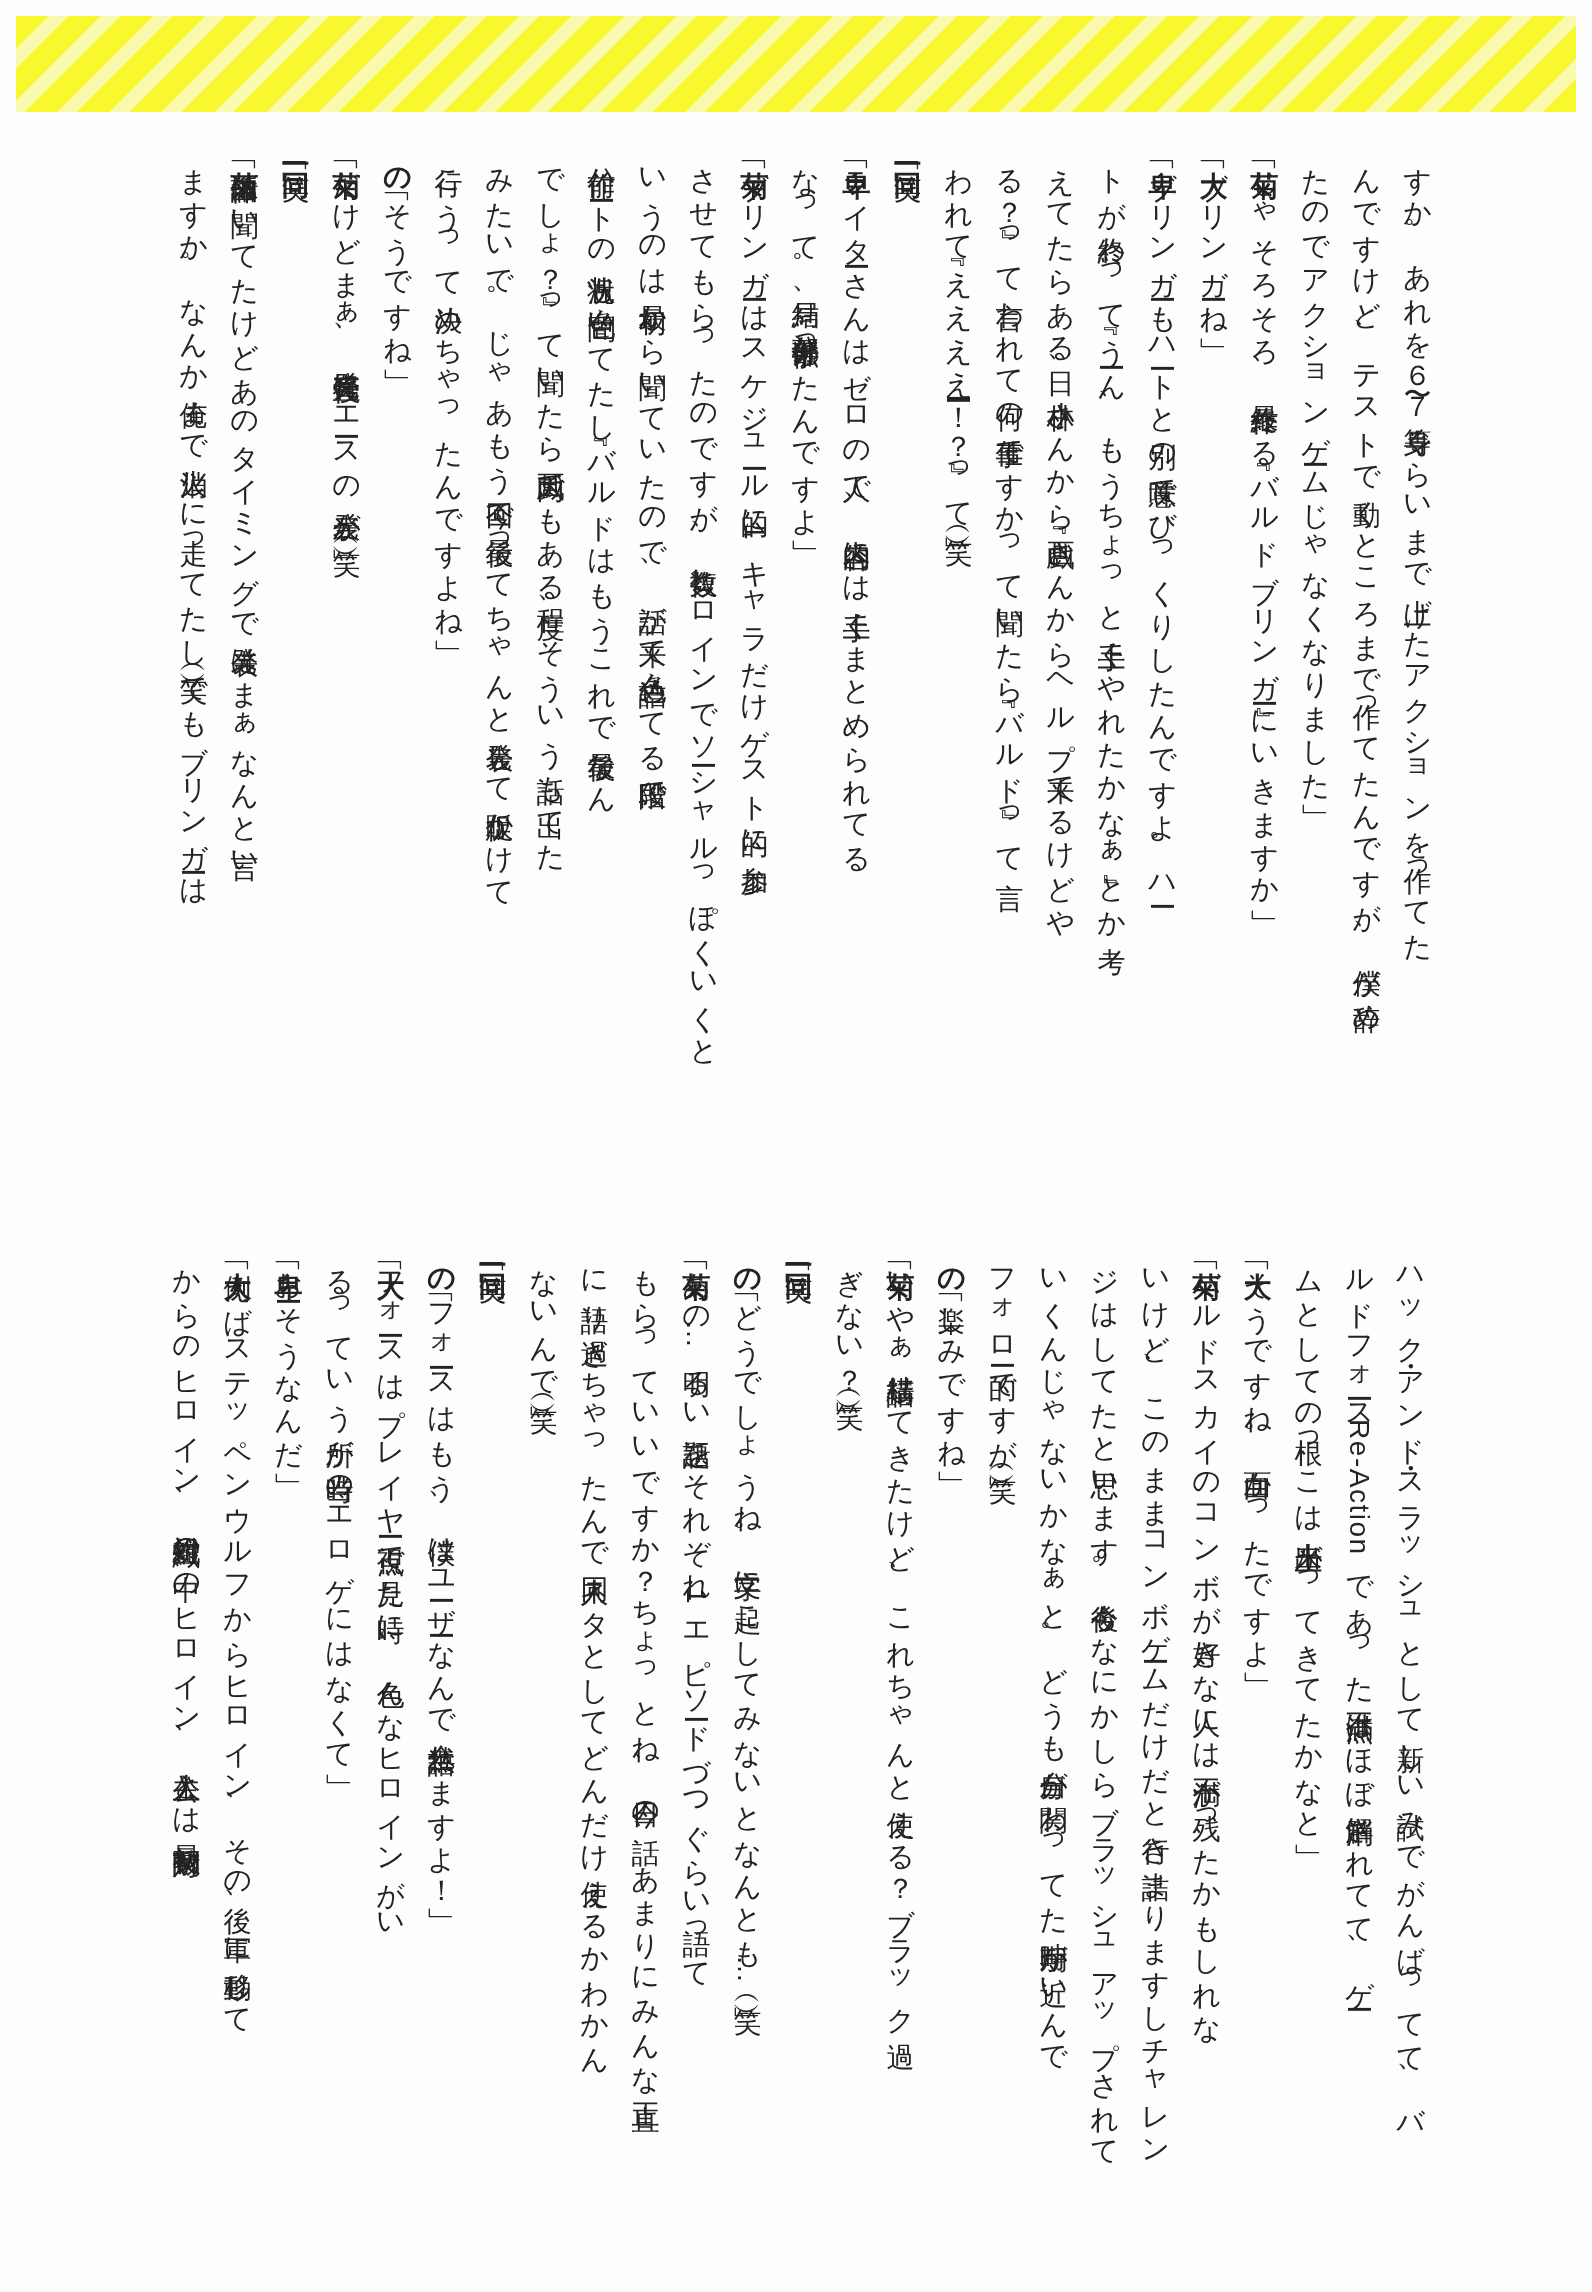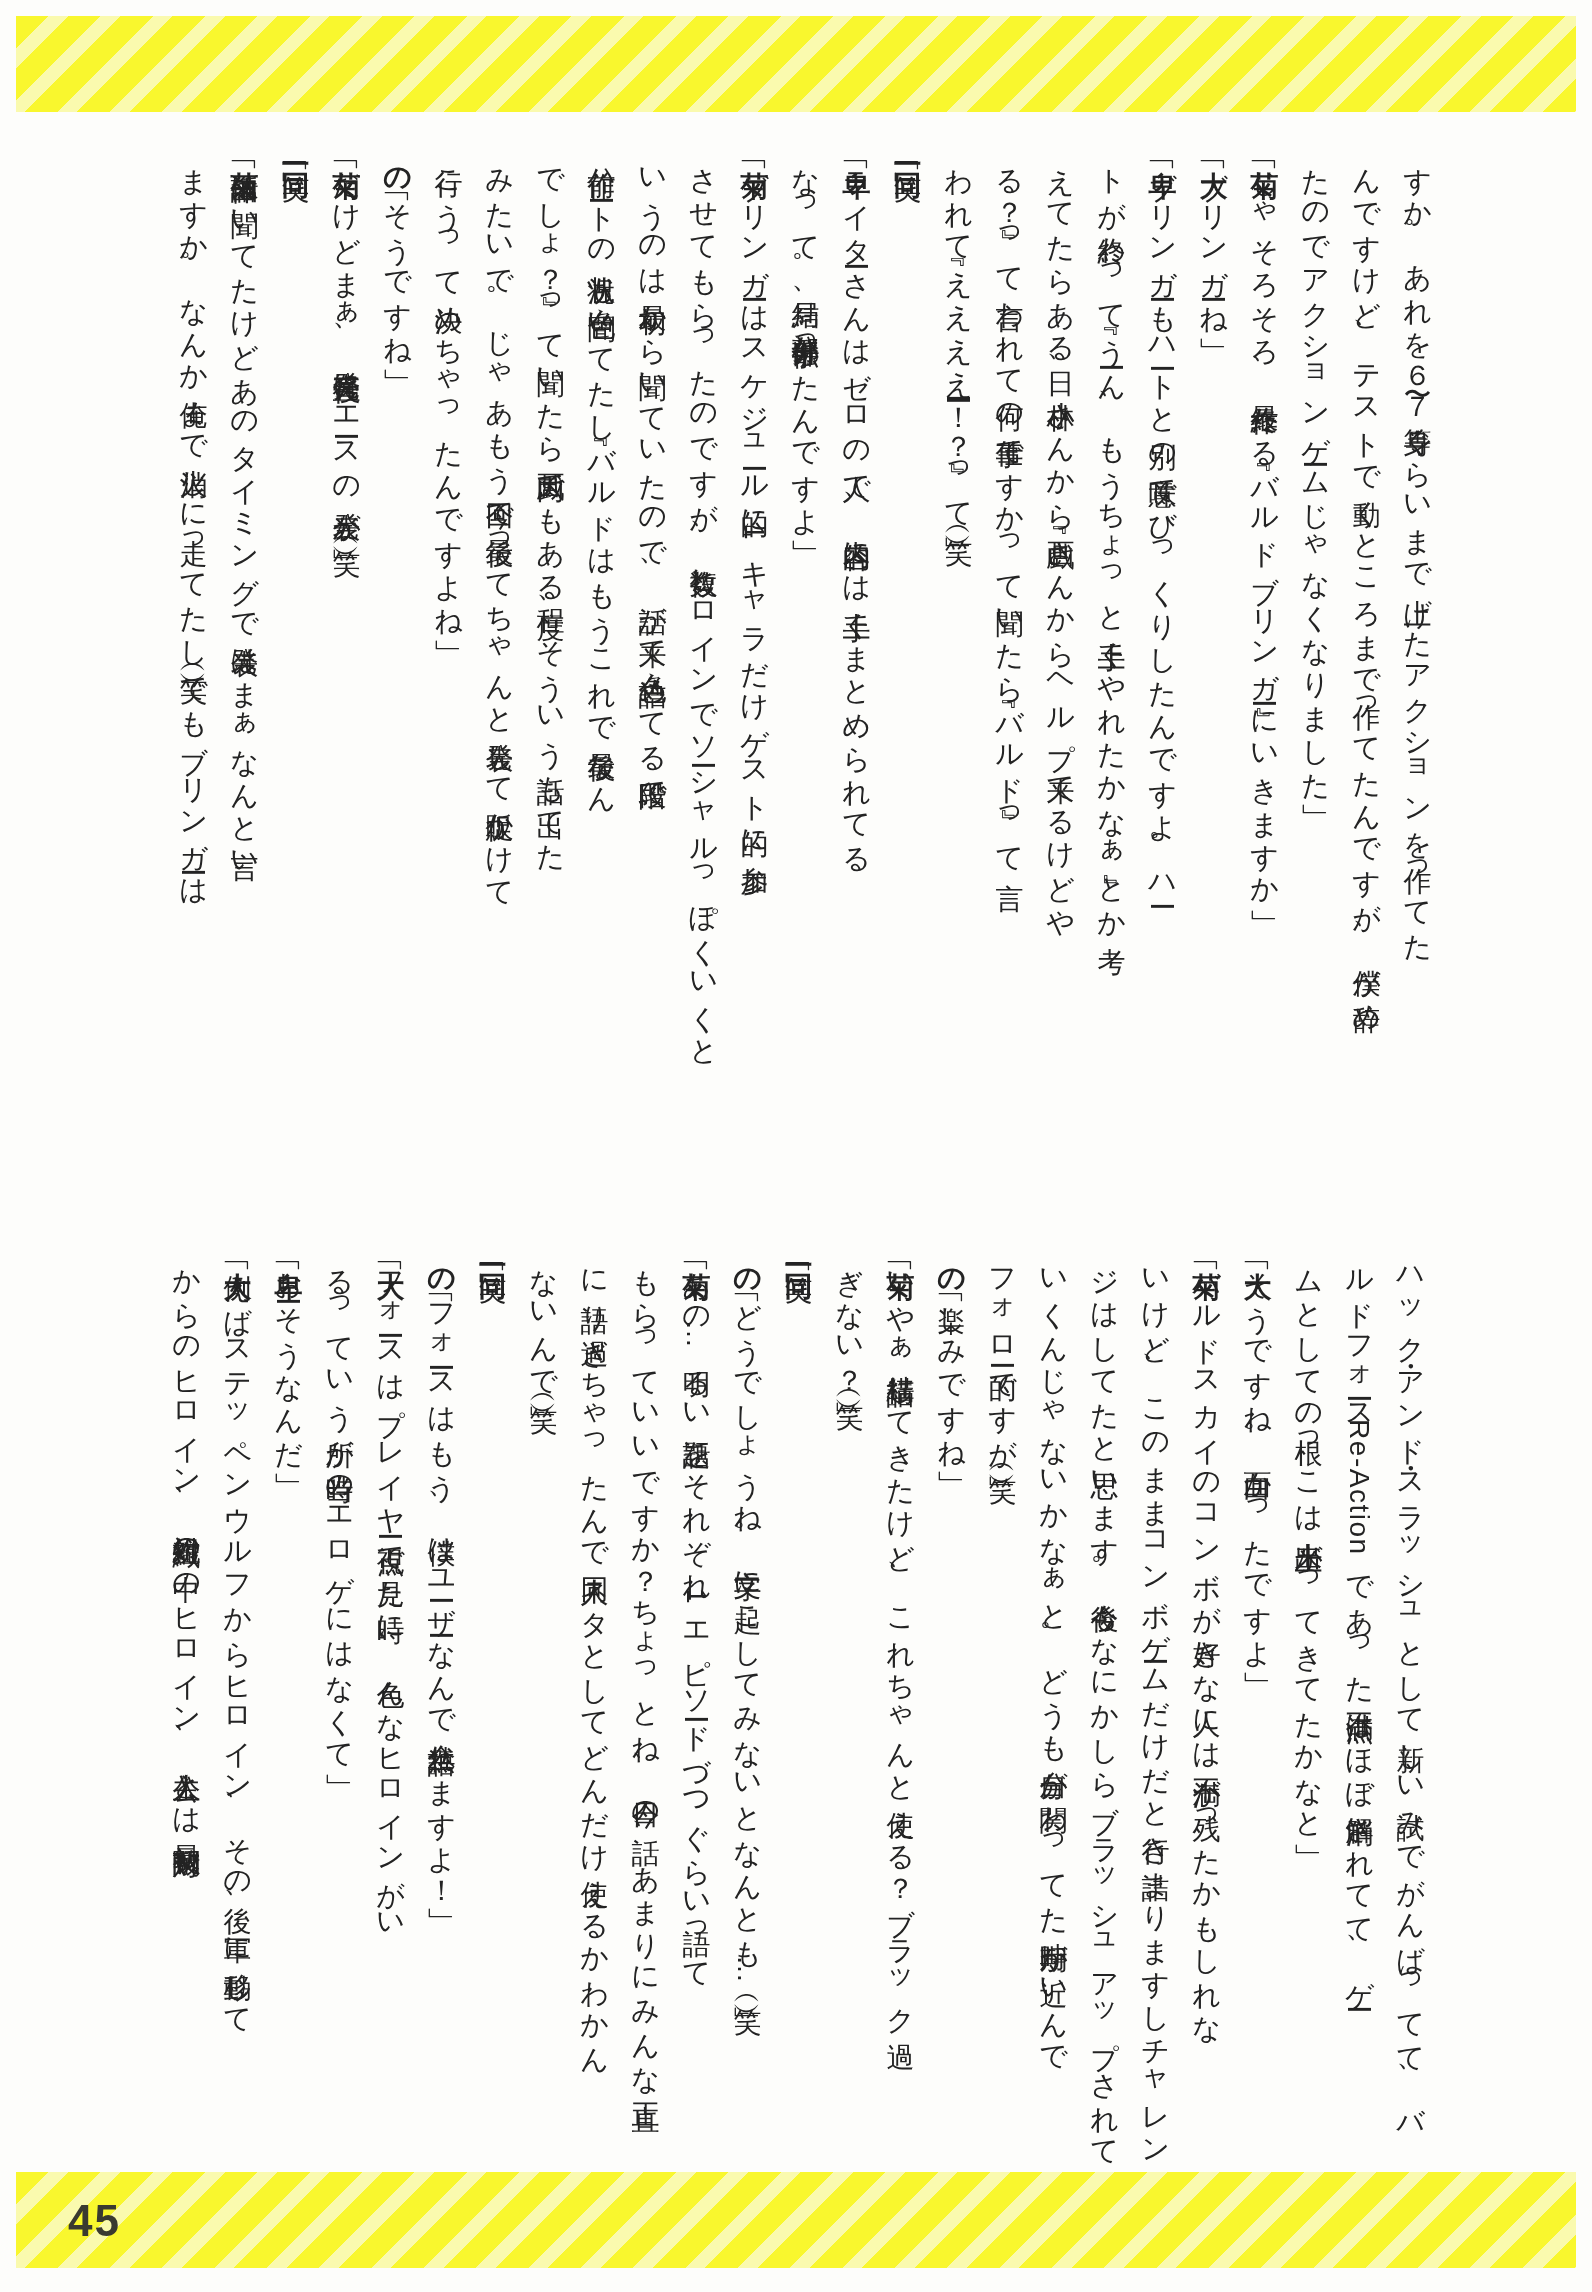--- a/index.html
+++ b/index.html
@@ -91,18 +91,15 @@
       <div class="vline"><span>ないんで（笑）」</span></div>
       <div class="vline"><b class="spk">一同</b><span>「笑」</span></div>
       <div class="vline"><b class="spk">の</b><span>「フォースはもう、僕はユーザーなんで全然語れますよ！」</span></div>
       <div class="vline"><b class="spk">大</b><span>「フォースはプレイヤー視点で見た時に、色んなヒロインがい</span></div>
       <div class="vline"><span>るっていう所が当時のエロゲにはなくて」</span></div>
       <div class="vline"><b class="spk">卑</b><span>「おーそうなんだ」</span></div>
       <div class="vline"><b class="spk">大</b><span>「例えばステッペンウルフからヒロイン、その後、軍に移動して</span></div>
       <div class="vline"><span>からのヒロイン、対抗組織の中のヒロイン、主人公とは最初敵対関</span></div>
     </div>
 
-  <div class="stripe-bar bottom">
-    <div class="page-num">45</div>
-  </div>
 
 </div>
 
 
 </body></html>

